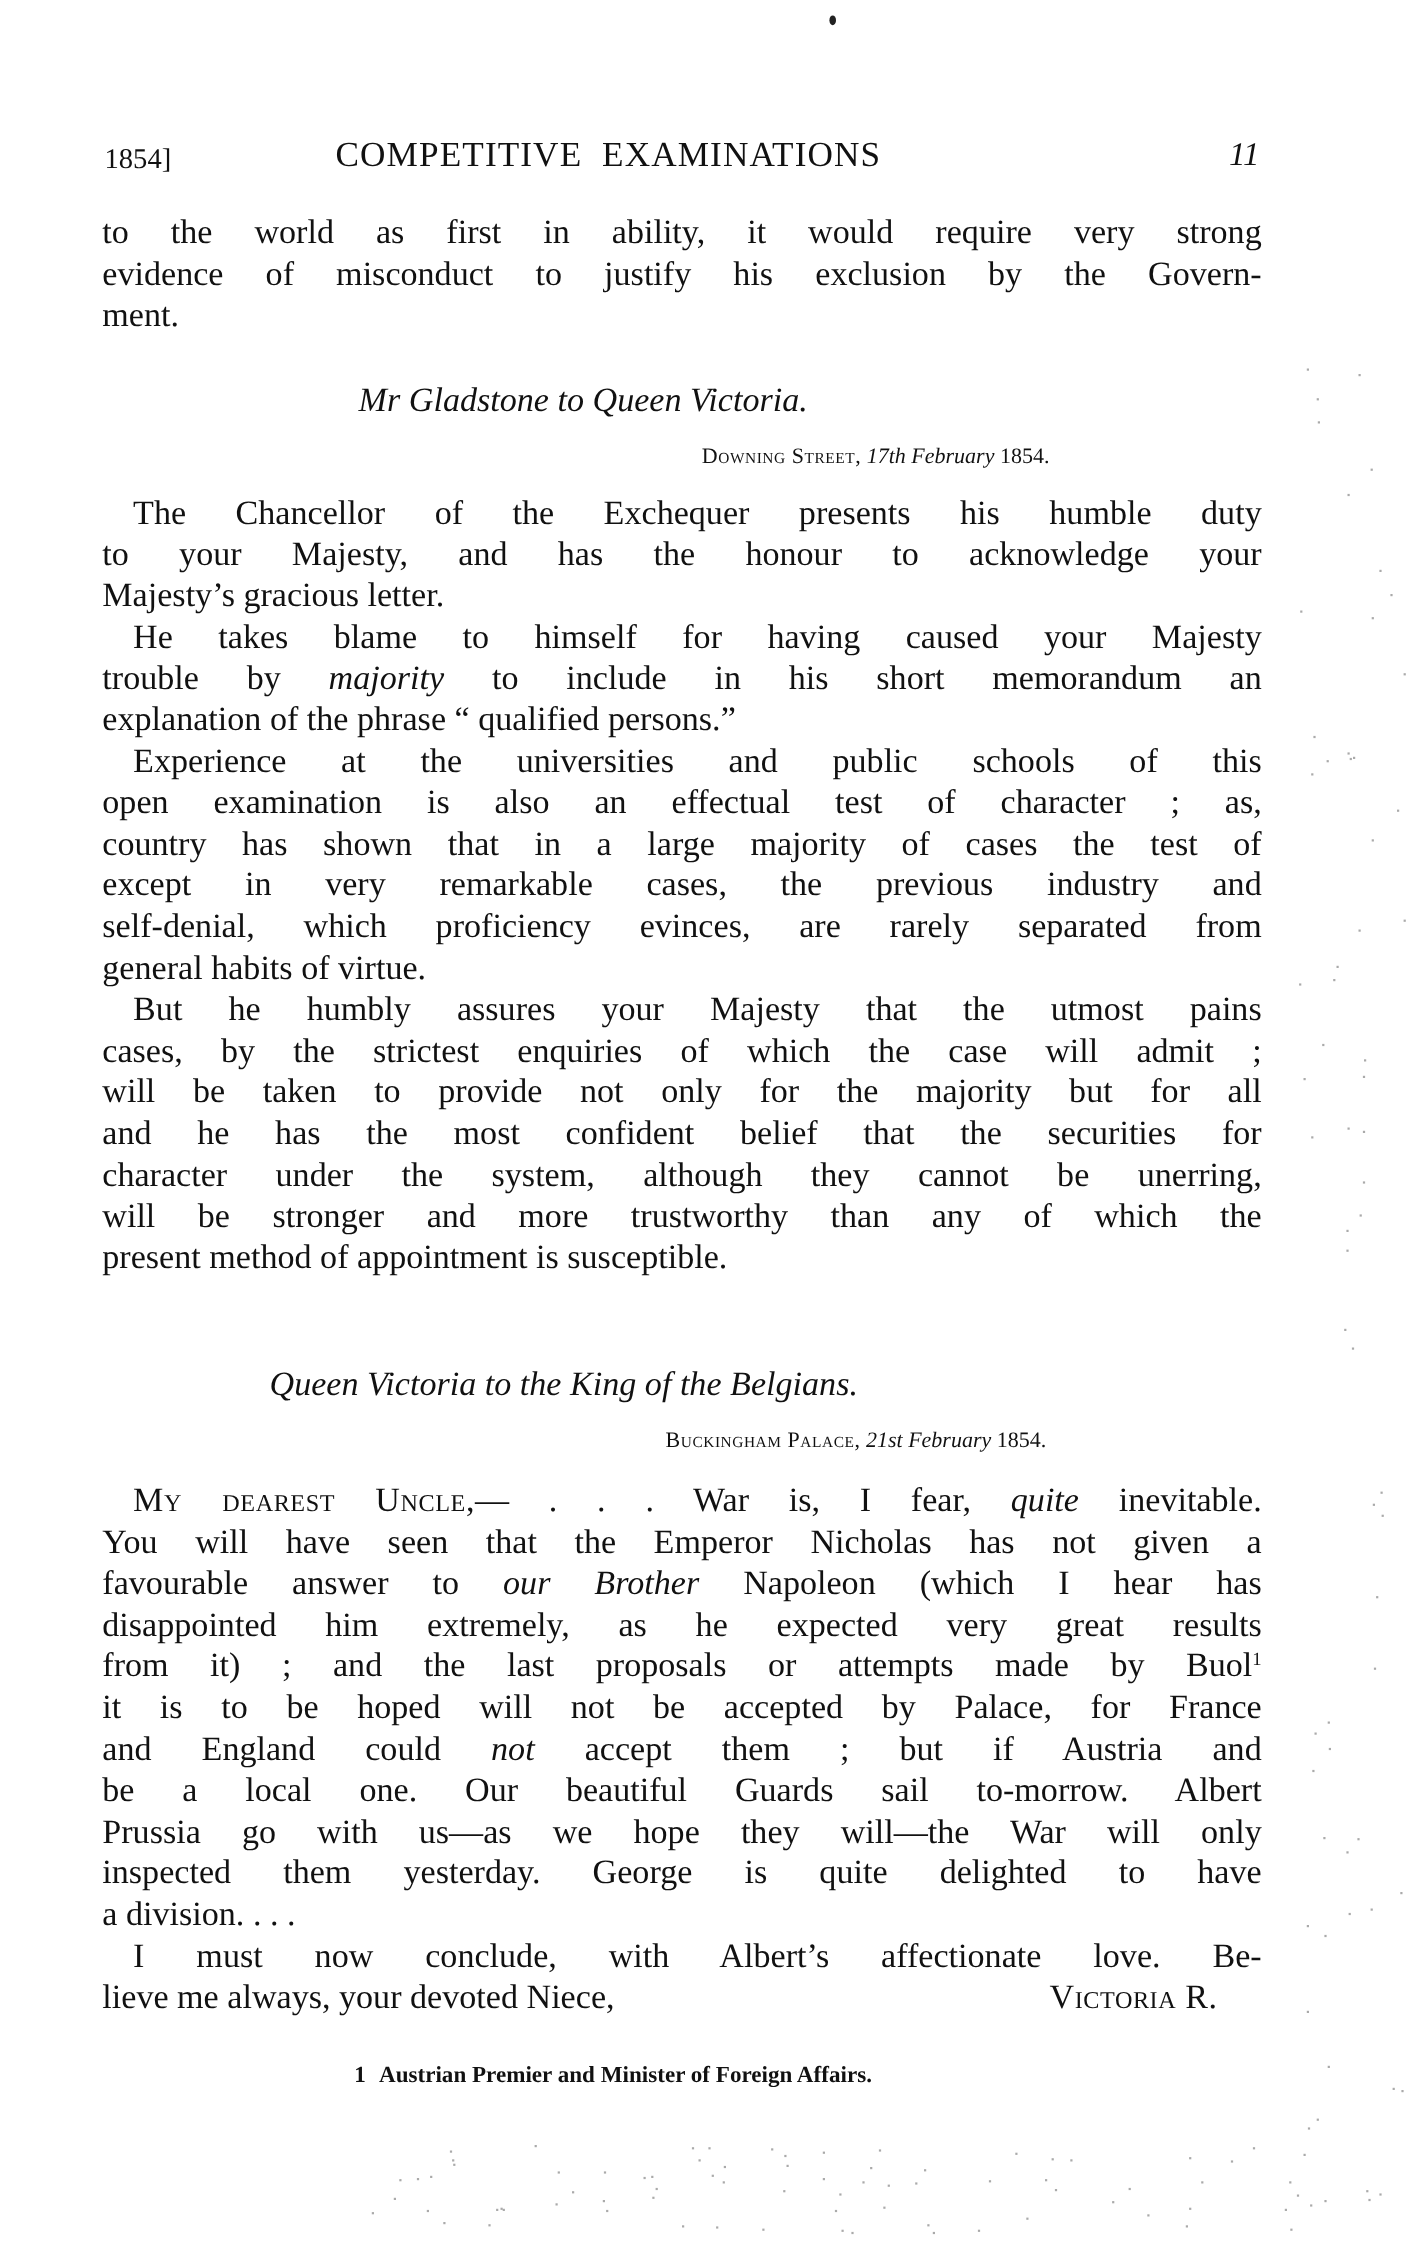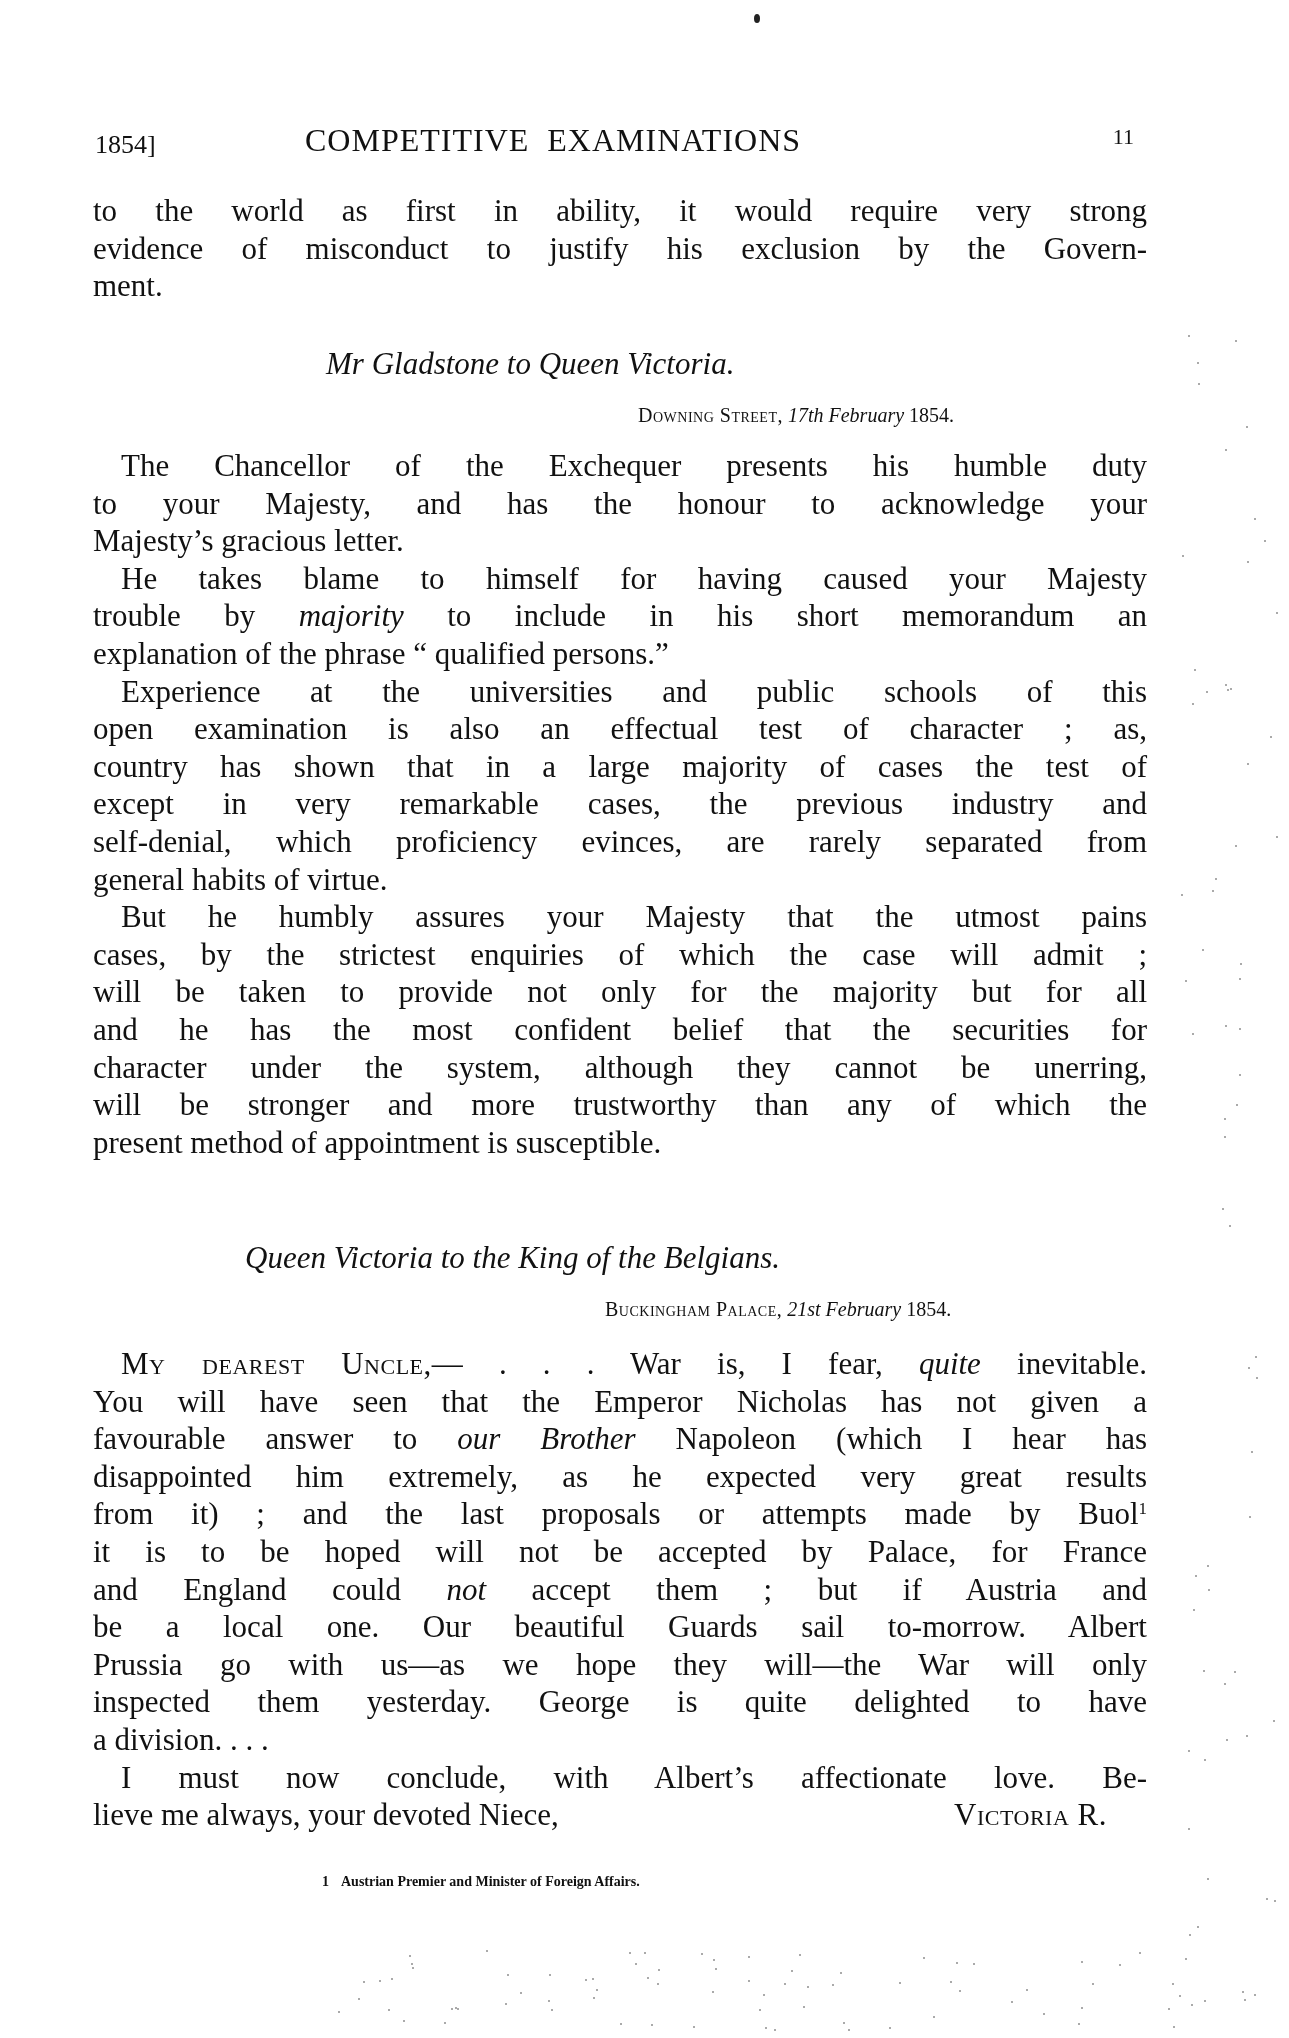--- a/index.html
+++ b/index.html
@@ -5,31 +5,31 @@
   html, body { margin: 0; padding: 0; background: #ffffff; }
   body {
     width: 1289px; height: 2038px; position: relative; overflow: hidden;
     font-family: "DejaVu Serif", "Liberation Serif", serif;
     color: #111111;
   }
   .page-dot { position: absolute; left: 754px; top: 14px; width: 6px; height: 9px; background: #222; border-radius: 50%; }
   .running-head { position: absolute; left: 95px; top: 122px; width: 1050px; height: 44px; }
   .rh-year { position: absolute; left: 0; top: 8px; font-size: 26px; font-family: "Liberation Serif", serif; }
   .rh-title { position: absolute; left: 210px; top: 0; font-size: 32px; letter-spacing: 1px; font-family: "Liberation Serif", serif; }
-  .rh-page { position: absolute; right: 11px; top: 2px; font-size: 22px; font-family: "Liberation Serif", serif; }
+  .rh-page { position: absolute; right: 0; top: 2px; font-size: 30px; font-family: "Liberation Serif", serif; font-style: italic; }
 
   .block { position: absolute; left: 93px; width: 1054px; font-family: "Liberation Serif", serif; font-size: 31px; line-height: 37.6px; }
   .line { display: block; white-space: nowrap; text-align: justify; text-align-last: justify; height: 37.6px; }
   .line.last { text-align-last: left; }
   .line.indent { padding-left: 28px; }
   .heading { position: absolute; font-family: "Liberation Serif", serif; font-style: italic; font-size: 31px; white-space: nowrap; }
   .dateline { position: absolute; font-family: "Liberation Serif", serif; font-size: 20px; white-space: nowrap; }
   .sc { font-variant: small-caps; letter-spacing: 0.5px; }
   .dateline .sc { font-size: 20px; }
-  .footnote { position: absolute; left: 322px; top: 1874px; font-family: "Liberation Serif", serif; font-weight: bold; font-size: 14px; white-space: nowrap; }
+  .footnote { position: absolute; left: 322px; top: 1874px; font-family: "Liberation Serif", serif; font-weight: bold; font-size: 21px; white-space: nowrap; }
   .footnote .fn-num { margin-right: 12px; }
   sup.fnref { font-size: 17px; vertical-align: 10px; line-height: 0; }
   .sig { display: inline-block; }
   .noise { position: absolute; background: #555; width: 2px; height: 2px; opacity: 0.5; }
 </style>
 </head>
 <body>
 
 <div class="page-dot"></div>
 

